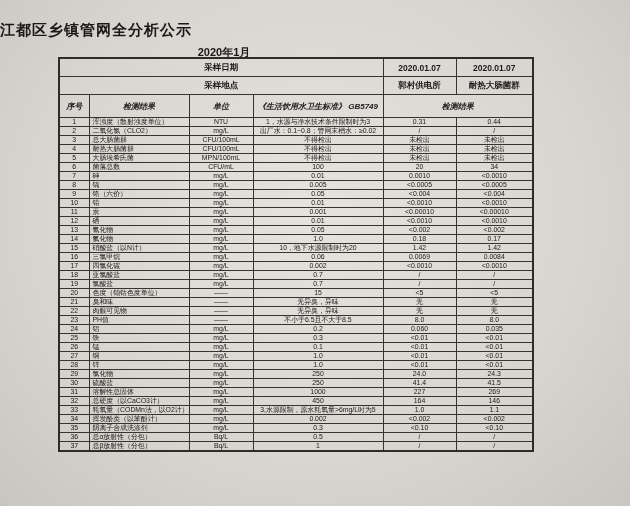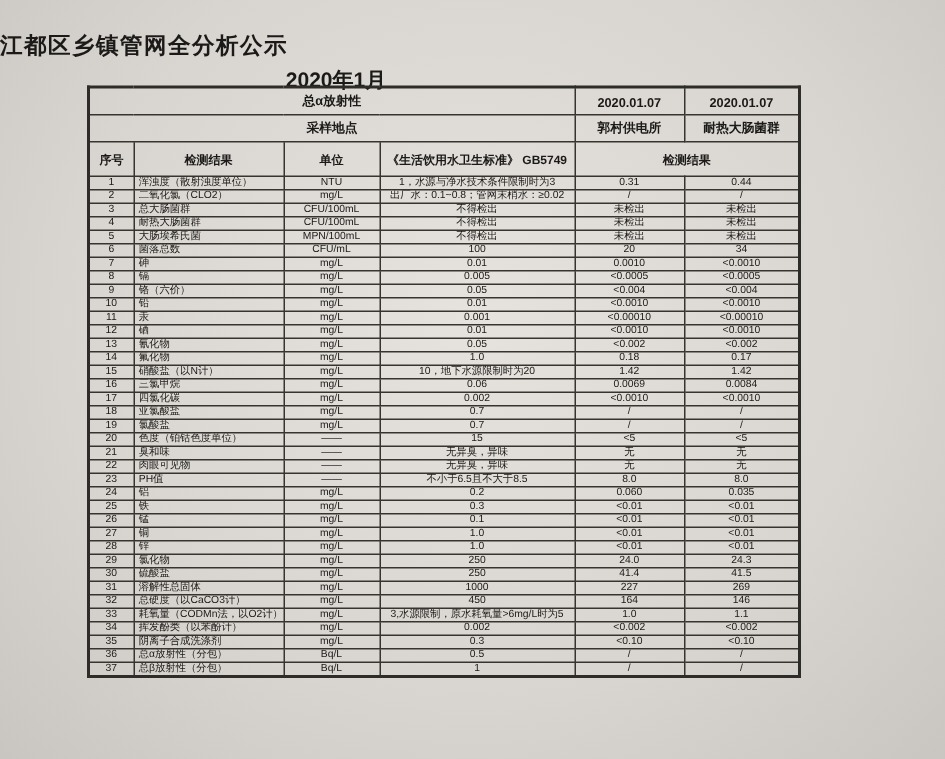--- a/index.html
+++ b/index.html
@@ -9,56 +9,56 @@
     color:#1b1a18;
     background:radial-gradient(ellipse at 50% 42%, #e6e3de 0%, #d8d5d0 62%, #c9c6c1 100%);
     position:relative;
   }
   .title {
     position:absolute; top:21px; left:0; width:496px;
     text-align:left; font-size:15px; font-weight:bold; letter-spacing:1px;
   }
   .subtitle {
     position:absolute; top:45px; left:0; width:448px;
-    text-align:center; font-size:14px; font-weight:bold;
+    text-align:center; font-size:11px; font-weight:bold;
   }
   table.main-table {
     position:absolute; top:57px; left:58px;
     width:474px; border-collapse:collapse; table-layout:fixed;
     background:transparent;
     border:2px solid #2e2c29;
   }
   td {
     border:1px solid #37342f;
     padding:0 1px; text-align:center; vertical-align:middle;
     white-space:nowrap; overflow:hidden;
   }
   tr.info-row td { height:17px; font-size:8.5px; font-weight:bold; }
-  tr.col-header-row td { height:22px; font-size:8px; font-weight:bold; }
+  tr.col-header-row td { height:22px; font-size:8px; font-weight:bold;font-style:italic; }
   tbody.meas tr td { height:8px; font-size:6.9px; line-height:1; font-weight:normal; }
   td.item-cell { text-align:left; padding-left:3px; }
 </style>
 </head>
 <body>
 
 <div class="title">江都区乡镇管网全分析公示</div>
 <div class="subtitle">2020年1月</div>
 
 <table class="main-table">
   <colgroup>
     <col style="width:30px">
       <col style="width:100px">
       <col style="width:64px">
     <col style="width:130px">
       <col style="width:73px">
       <col style="width:77px">
   </colgroup>
   <tbody>
     <tr class="info-row">
-      <td colspan="4">总α放射性</td>
+      <td colspan="4">采样日期</td>
       <td>2020.01.07</td>
       <td>2020.01.07</td>
     </tr>
     <tr class="info-row">
       <td colspan="4">采样地点</td>
       <td>郭村供电所</td>
       <td>耐热大肠菌群</td>
     </tr>
     <tr class="col-header-row">
       <td>序号</td>

